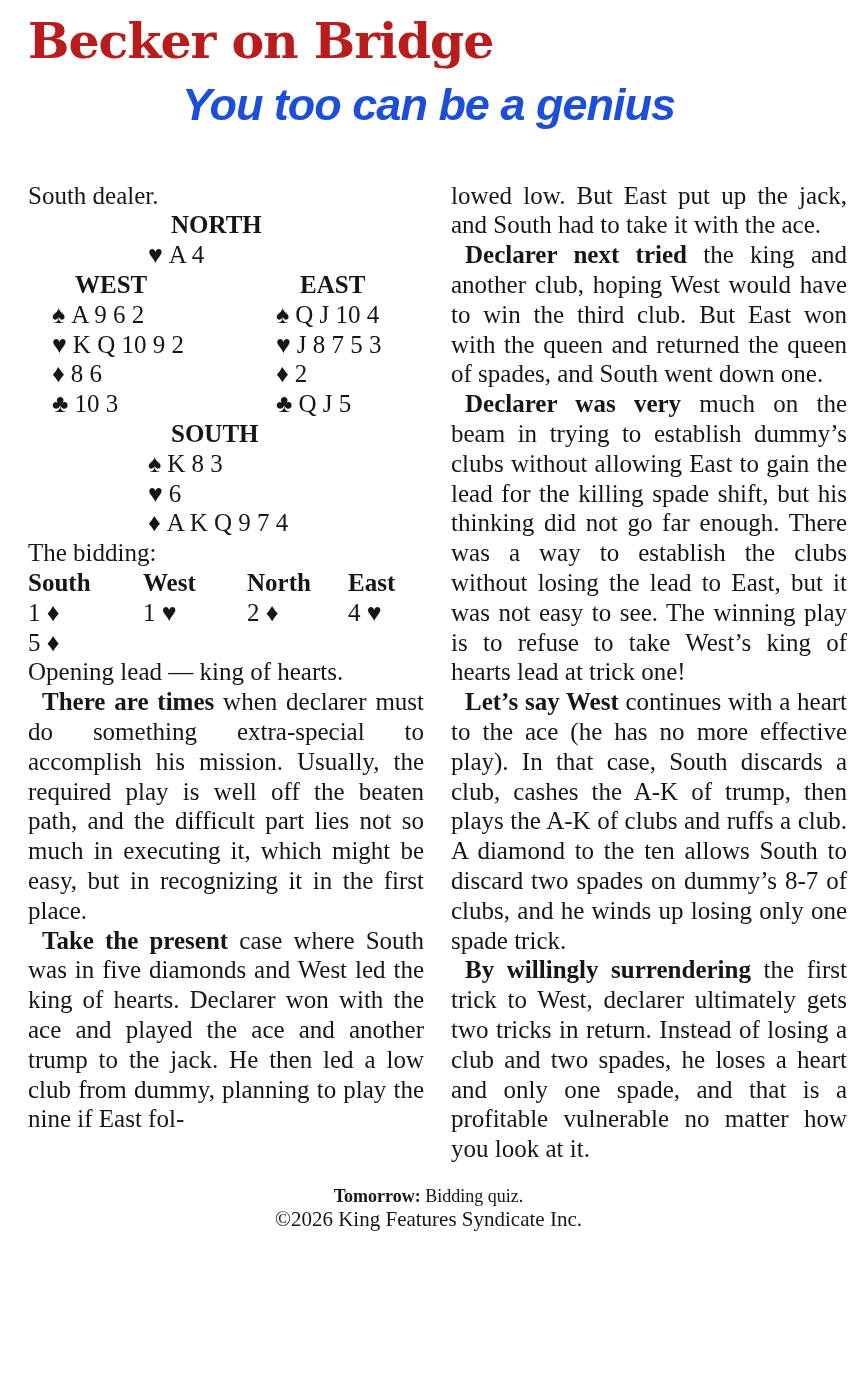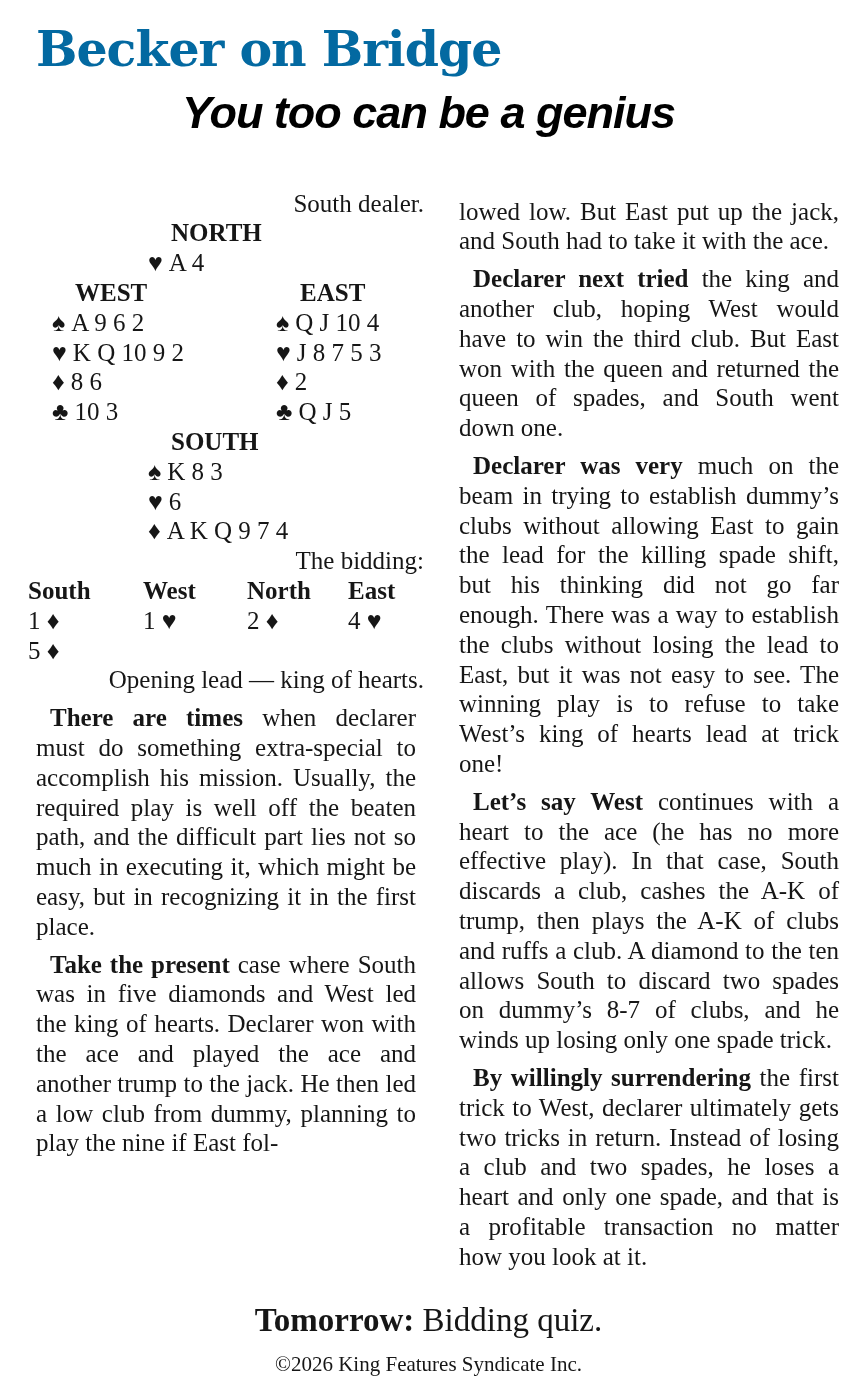--- a/index.html
+++ b/index.html
@@ -9,75 +9,75 @@
     height: 1395px;
     background: #ffffff;
     overflow: hidden;
     font-family: "Liberation Serif", serif;
     color: #161616;
     box-sizing: border-box;
     padding-top: 16px;
   }
   .masthead { padding-left: 28px; }
   .title {
-    margin: 8px;
+    margin: 0;
     font-family: "DejaVu Serif", serif;
     font-weight: bold;
     font-size: 49px;
     line-height: 1.05;
     letter-spacing: -1px;
-    color: #0369a1;
+    color: #b91c1c;
   }
   .subtitle {
     margin: 14px 0 0 0;
     text-align: center;
     font-family: "Liberation Sans", sans-serif;
     font-style: italic;
     font-weight: bold;
     font-size: 45px;
     line-height: 1.05;
     letter-spacing: -1px;
-    color: #000000;
+    color: #1d4ed8;
   }
   .columns {
     display: flex;
     gap: 27px;
     padding: 0 10px 0 28px;
     margin-top: 52px;
   }
   .col {
     width: 396px;
     font-size: 25px;
     line-height: 29.8px;
     text-align: justify;
   }
-  .plain { text-align: right; }
+  .plain { text-align: left; }
   .deal { text-align: left; }
   .hand-label { font-weight: bold; }
   .ns-label { margin-left: 143px; }
   .ns-hand .suit-line { margin-left: 120px; }
   .we-row { display: flex; }
   .hand-west { width: 224px; margin-left: 24px; }
   .hand-west .hand-label { margin-left: 23px; }
   .hand-east { flex: 1; }
   .hand-east .hand-label { margin-left: 24px; }
   .suit-icon { margin-right: 6px; }
   .bid-grid {
     display: grid;
     grid-template-columns: 115px 104px 101px auto;
     text-align: left;
   }
   .bid-h { font-weight: bold; }
-  .para { margin: 8px; font-family: Liberation Serif, serif; }
+  .para { margin: 0; font-family: Liberation Serif, serif; }
   .para-indent { text-indent: 14px; }
   .lead { font-weight: bold; }
   .footer { text-align: center; margin-top: 22px; }
-  .tomorrow { font-size: 33px; margin-top: 11px; }
+  .tomorrow { font-size: 18px; margin-top: 11px; }
   .tomorrow-label { font-weight: bold; }
-  .copyright { font-size: 21px; margin-top: 13px; }
+  .copyright { font-size: 21px; margin-top: 0; }
 </style>
 </head>
 <body>
 
 <div class="page">
 
   <div class="masthead">
     <h1 class="title">Becker on Bridge</h1>
   </div>
   <h2 class="subtitle">You too can be a genius</h2>
@@ -164,21 +164,21 @@
 
       <p class="para para-indent"><span class="lead">There are times</span><span> when declarer must do something extra-special to accomplish his mission. Usually, the required play is well off the beaten path, and the difficult part lies not so much in executing it, which might be easy, but in recognizing it in the first place.</span></p>
       <p class="para para-indent"><span class="lead">Take the present</span><span> case where South was in five diamonds and West led the king of hearts. Declarer won with the ace and played the ace and another trump to the jack. He then led a low club from dummy, planning to play the nine if East fol-</span></p>
     </div>
 
     <div class="col">
       <p class="para"><span>lowed low. But East put up the jack, and South had to take it with the ace.</span></p>
       <p class="para para-indent"><span class="lead">Declarer next tried</span><span> the king and another club, hoping West would have to win the third club. But East won with the queen and returned the queen of spades, and South went down one.</span></p>
       <p class="para para-indent"><span class="lead">Declarer was very</span><span> much on the beam in trying to establish dummy’s clubs without allowing East to gain the lead for the killing spade shift, but his thinking did not go far enough. There was a way to establish the clubs without losing the lead to East, but it was not easy to see. The winning play is to refuse to take West’s king of hearts lead at trick one!</span></p>
       <p class="para para-indent"><span class="lead">Let’s say West</span><span> continues with a heart to the ace (he has no more effective play). In that case, South discards a club, cashes the A-K of trump, then plays the A-K of clubs and ruffs a club. A diamond to the ten allows South to discard two spades on dummy’s 8-7 of clubs, and he winds up losing only one spade trick.</span></p>
-      <p class="para para-indent"><span class="lead">By willingly surrendering</span><span> the first trick to West, declarer ultimately gets two tricks in return. Instead of losing a club and two spades, he loses a heart and only one spade, and that is a profitable transaction no matter how you look at it.</span></p>
+      <p class="para para-indent"><span class="lead">By willingly surrendering</span><span> the first trick to West, declarer ultimately gets two tricks in return. Instead of losing a club and two spades, he loses a heart and only one spade, and that is a profitable vulnerable no matter how you look at it.</span></p>
     </div>
 
   </div>
 
   <div class="footer">
     <div class="tomorrow">
       <span class="tomorrow-label">Tomorrow:</span>
       <span>Bidding quiz.</span>
     </div>
     <div class="copyright">©2026 King Features Syndicate Inc.</div>

